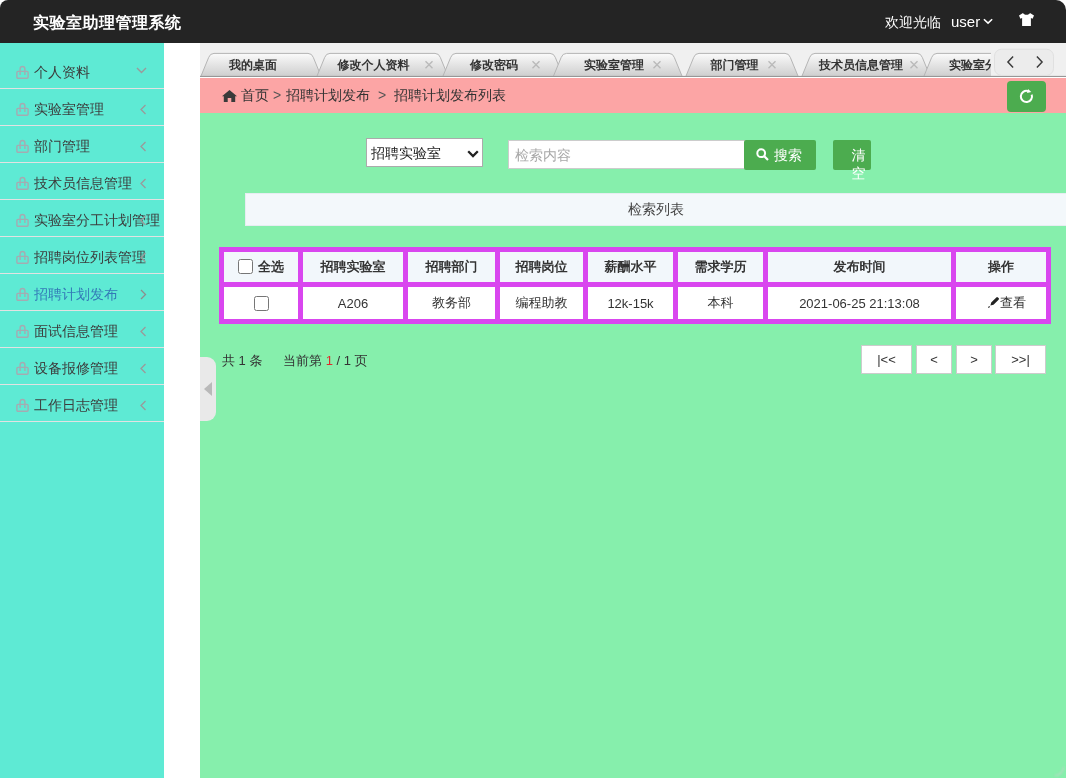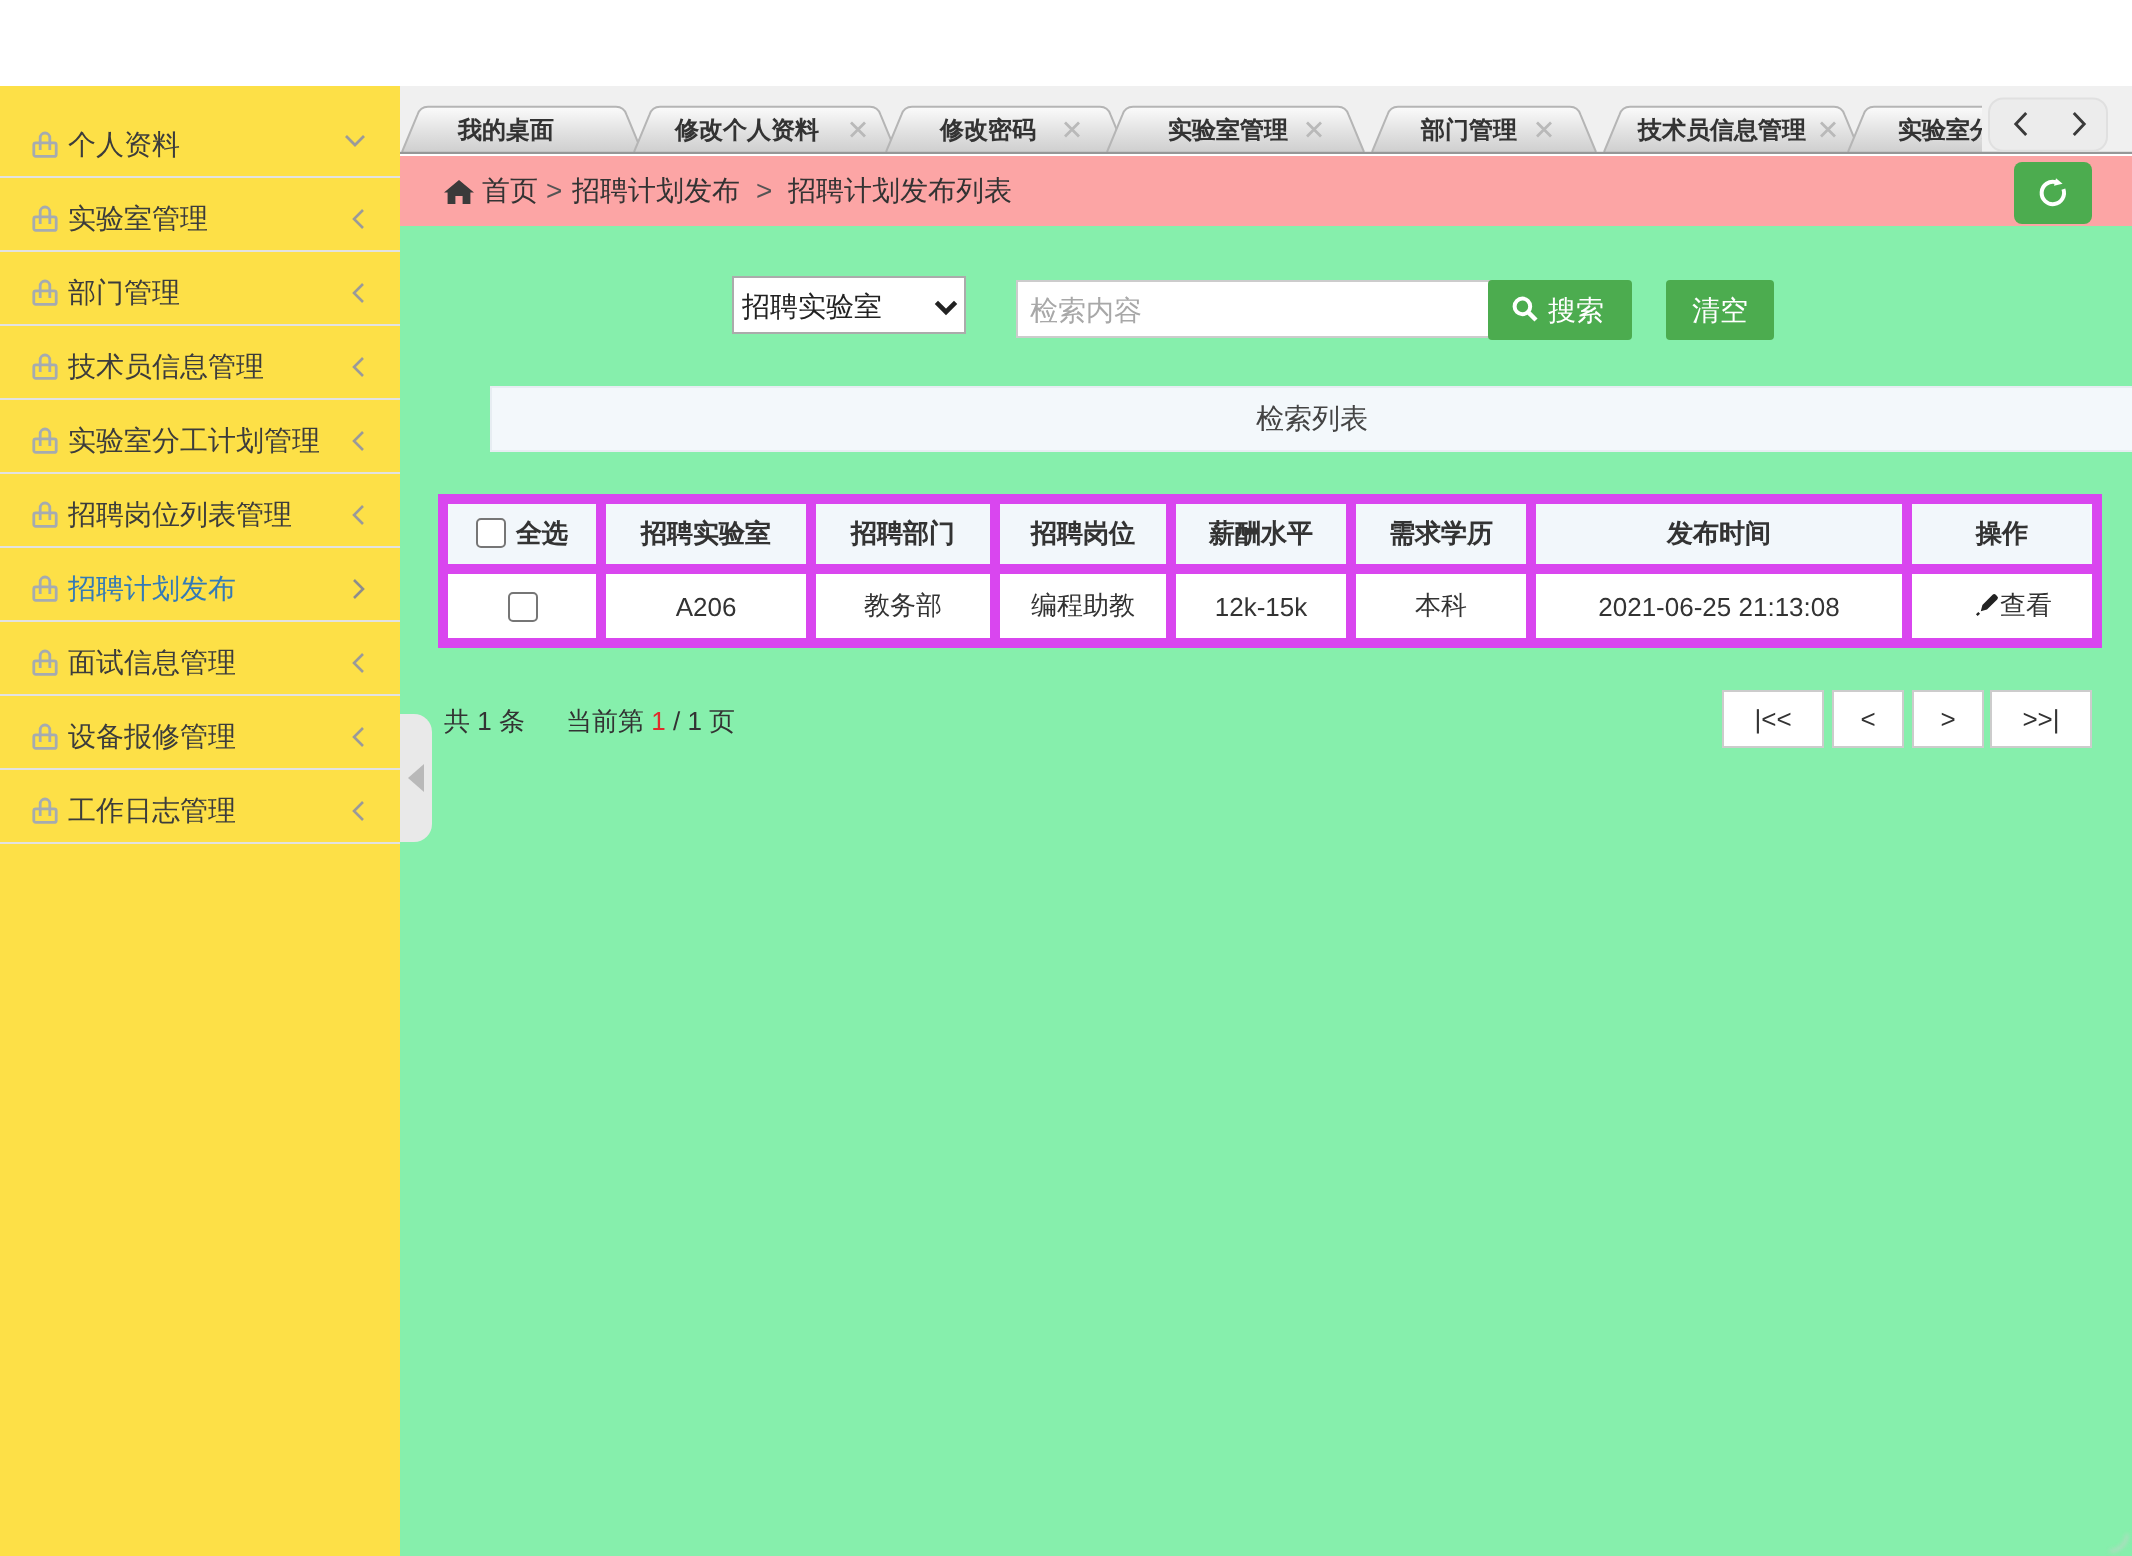--- a/index.html
+++ b/index.html
@@ -10,21 +10,21 @@
 
 #hdr { position:absolute; left:0; top:0; width:1066px; height:43px;
   background:#242424; border-radius:8px 10px 0 0; }
 #hdr .title { position:absolute; left:33px; top:13px; color:#fff;
   font-size:16px; font-weight:bold; letter-spacing:0.5px; }
 #hdr .welcome { position:absolute; left:885px; top:14px; color:#fff; font-size:14px; }
 #hdr .user { position:absolute; left:951px; top:13px; color:#fff; font-size:15px; }
 #hdr svg { position:absolute; }
 
 
-#side { position:absolute; left:0; top:43px; width:200px; height:735px; background:#fde047; }
+#side { position:absolute; left:0; top:43px; width:164px; height:735px; background:#5eead4; }
 #side ul { list-style:none; margin-top:9px; }
 #side li { position:relative; height:37px; border-bottom:1px solid #e2e2e2;
   font-size:14px; color:#3c3c3c; }
 #side li .txt { position:absolute; left:34px; top:12px; }
 #side li svg.ic { position:absolute; left:16px; top:12px; }
 #side li svg.ar { position:absolute; right:17px; top:15px; }
 #side li.cur { color:#337ab7; }
 
 
 #handle { position:absolute; z-index:30; left:200px; top:357px; width:16px; height:64px;
@@ -53,21 +53,21 @@
 #selbox .t { position:absolute; left:4px; top:6px; }
 #selbox svg { position:absolute; right:3px; top:11px; }
 #searchin { position:absolute; left:308px; top:27px; width:246px; height:29px;
   background:#fff; border:1px solid #ccc; }
 #searchin .ph { position:absolute; left:6px; top:6px; font-size:14px; color:#a8a8a8; }
 .gbtn { position:absolute; top:27px; height:30px; background:#4cac4f; color:#fff;
   font-size:14px; border-radius:2px; text-align:center; }
 #btnsearch { left:544px; width:72px; }
 #btnsearch .t { position:absolute; left:30px; top:7px; }
 #btnsearch svg { position:absolute; left:12px; top:8px; }
-#btnclear { left:633px; width:54px; }
+#btnclear { left:633px; width:38px; }
 #btnclear .t { position:absolute; left:13px; top:7px; }
 
 
 #listbar { position:absolute; left:19px; top:80px; width:827px; height:33px;
   background:#f3f8fb; border:1px solid #e7edf2; font-size:14px; color:#444;
   text-align:center; line-height:31px; padding-right:5px;margin-left:26px; }
 
 
 #tbl { position:absolute; left:19px; top:134px; border-collapse:collapse; }
 #tbl th, #tbl td { border:5px solid #d946ef; text-align:center; font-size:13px;
@@ -248,20 +248,31 @@
     <span class="sep" style="left:178px">&gt;</span>
     <span style="left:194px">招聘计划发布列表</span>
     <div id="refresh">
         <svg width="17" height="17" viewBox="0 0 17 17">
           <path d="M 13.7 6.6 A 5.6 5.6 0 1 1 10.0 3.1" fill="none" stroke="#fff" stroke-width="2"></path>
           <polygon points="9.0,4.9 10.0,1.1 13.3,3.9" fill="#fff"></polygon>
         </svg>
       </div>
   </div>
 
+  <div id="hdr">
+    <span class="title">实验室助理管理系统</span>
+    <span class="welcome">欢迎光临</span>
+    <span class="user">user</span>
+    <svg style="left:983px; top:18px" width="11" height="7" viewBox="0 0 12 7">
+        <polyline points="1,1 5.5,5.3 10,1" fill="none" stroke="#fff" stroke-width="1.7"></polyline>
+      </svg>
+    <svg style="left:1019px; top:13px" width="15" height="13" viewBox="0 0 15 13">
+        <path d="M4 0 C4.6 1.2 5.8 1.8 7.5 1.8 C9.2 1.8 10.4 1.2 11 0 L15 2.6 L13.6 5.8 L11.9 5 L11.9 13 L3.1 13 L3.1 5 L1.4 5.8 L0 2.6 Z" fill="#fff"></path>
+      </svg>
+  </div>
 
   <div id="content">
     <div id="selbox">
         <span class="t">招聘实验室</span>
         <svg width="12" height="8" viewBox="0 0 12 8">
           <polyline points="1.2,1.2 6,6 10.8,1.2" fill="none" stroke="#222" stroke-width="2.3"></polyline>
         </svg>
       </div>
     <div id="searchin">
         <span class="ph">检索内容</span>

